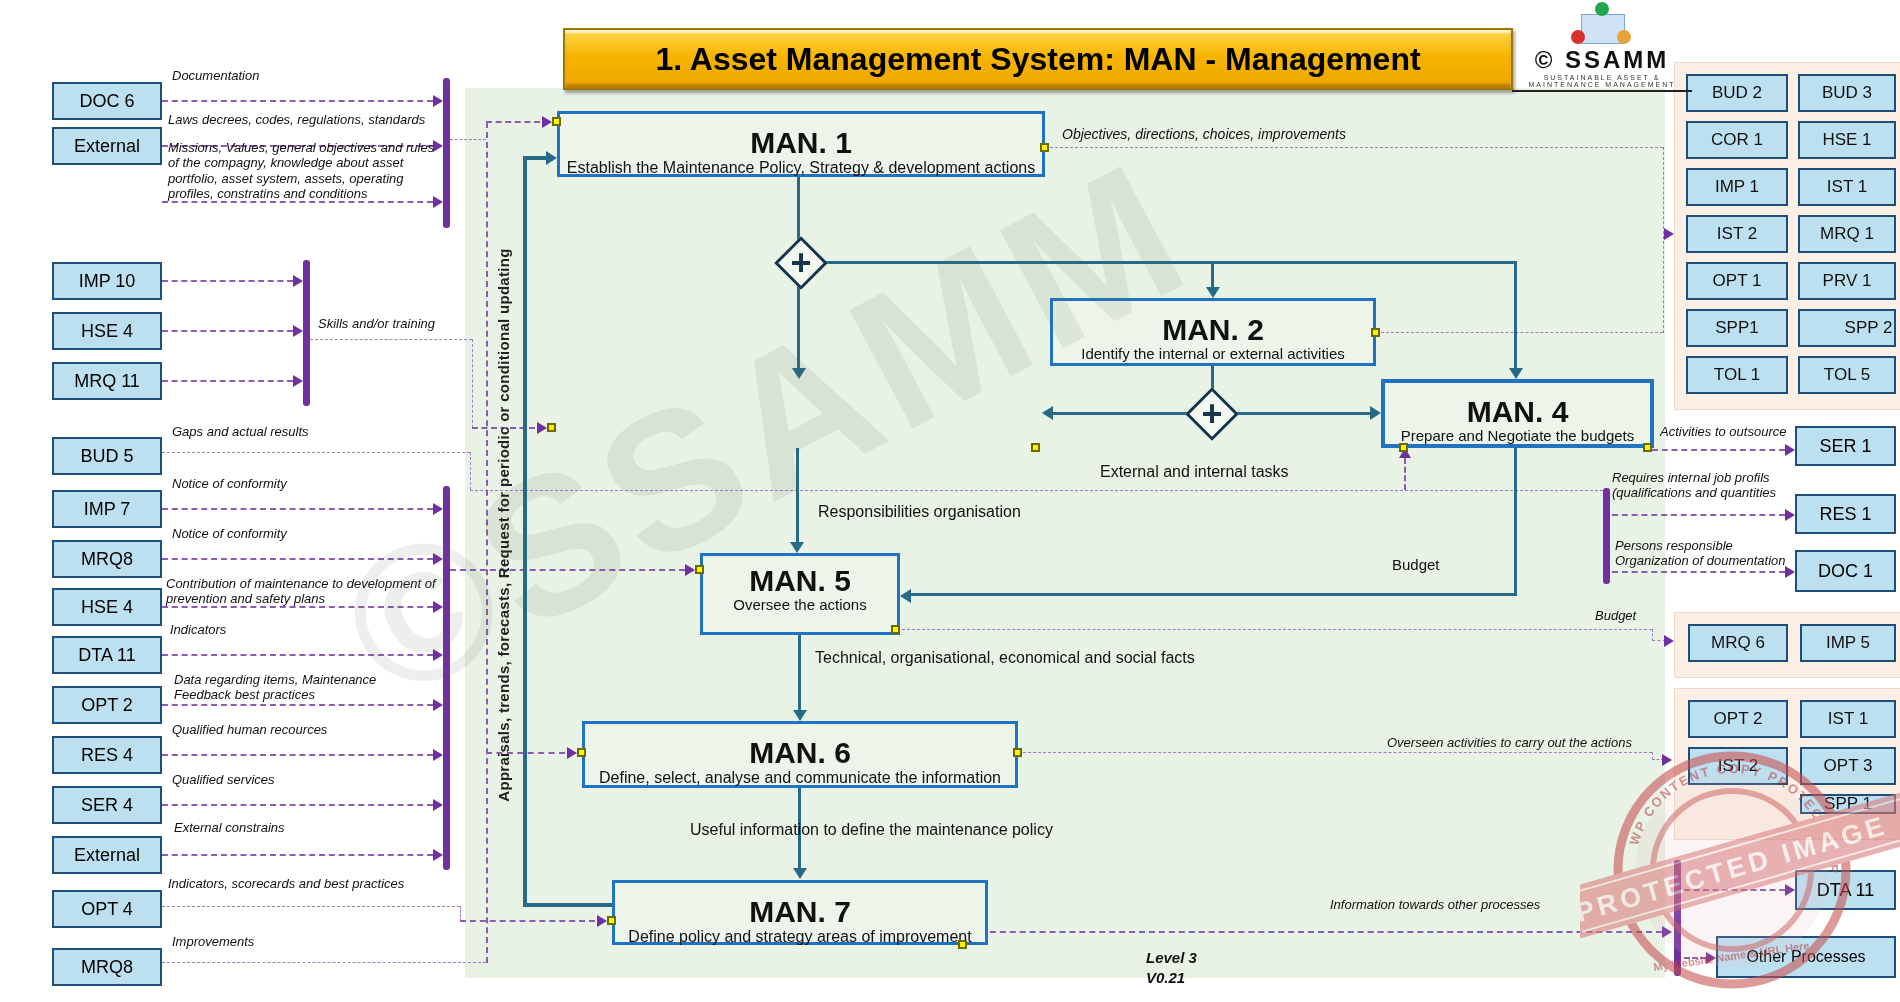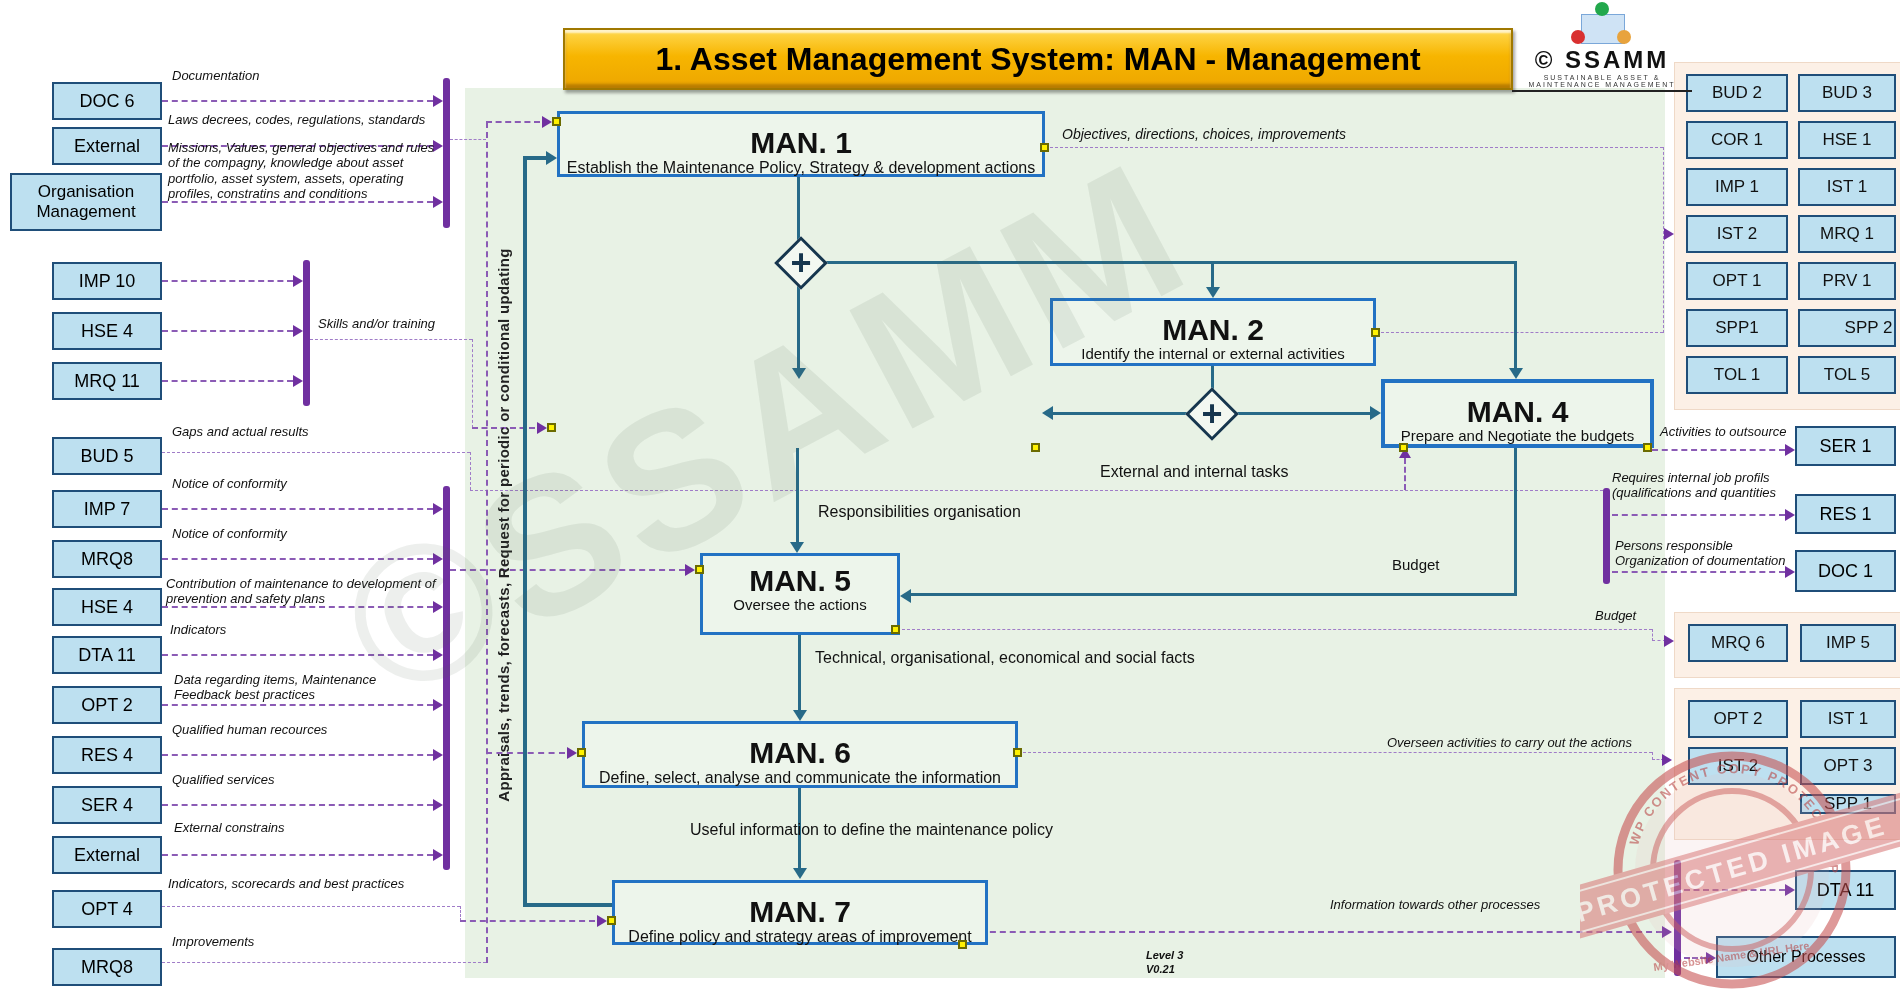--- a/index.html
+++ b/index.html
@@ -38,21 +38,21 @@
       border:2px solid #a07800;
       box-shadow:inset 0 3px 2px rgba(255,255,255,.7), inset 0 -4px 3px rgba(140,90,0,.55), 2px 3px 3px rgba(0,0,0,.35);}
   .vtext{position:absolute;left:155px;top:515px;width:700px;text-align:center;font-size:15px;font-weight:600;color:#222;
       transform:rotate(-90deg);transform-origin:350px 10px;z-index:6;letter-spacing:.3px;}
   
   .bigwm{position:absolute;left:400px;top:190px;width:730px;height:480px;display:flex;align-items:center;justify-content:center;
       transform:rotate(-28deg);font-size:195px;font-weight:700;letter-spacing:8px;color:rgba(80,95,80,0.10);z-index:7;pointer-events:none;white-space:nowrap;}
   .logo{position:absolute;left:1512px;top:2px;width:180px;text-align:center;z-index:8;}
   .logo .brand{font-size:24px;font-weight:bold;letter-spacing:3px;color:#111;}
   .logo .cap{font-size:7px;letter-spacing:2px;color:#333;border-bottom:2px solid #222;padding-bottom:2px;}
-  .ver{position:absolute;left:1146px;top:948px;font-size:11px;font-style:italic;font-weight:600;z-index:6;line-height:1.3;}
+  .ver{position:absolute;left:1146px;top:948px;font-size:15px;font-style:italic;font-weight:600;z-index:6;line-height:1.3;}
 </style>
 </head>
 <body>
 
 <div id="canvas">
 
   <div class="abs panel-green" style="left:465px;top:88px;width:1200px;height:890px;"></div>
 
   <div class="title-banner">1. Asset Management System: MAN - Management</div>
 
@@ -70,23 +70,20 @@
   <div class="abs bluebox" style="left:52px;top:82px;width:110px;height:38px;">
       <span>DOC 6</span>
     </div>
   <div class="note" style="left:172px;top:68px;width:260px;">Documentation</div>
 
   <div class="abs bluebox" style="left:52px;top:127px;width:110px;height:38px;">
       <span>External</span>
     </div>
   <div class="note" style="left:168px;top:112px;width:300px;">Laws decrees, codes, regulations, standards</div>
 
-  <div class="abs bluebox" style="left:10px;top:173px;width:152px;height:58px;font-size:17px;">
-      <span>Organisation Management</span>
-    </div>
   <div class="note" style="left:168px;top:140px;width:268px;">Missions, Values, general objectives and rules of the compagny, knowledge about asset portfolio, asset system, assets, operating profiles, constratins and conditions</div>
 
   <div class="abs bluebox" style="left:52px;top:262px;width:110px;height:38px;">
       <span>IMP 10</span>
     </div>
   <div class="abs bluebox" style="left:52px;top:312px;width:110px;height:38px;">
       <span>HSE 4</span>
     </div>
   <div class="abs bluebox" style="left:52px;top:362px;width:110px;height:38px;">
       <span>MRQ 11</span>

